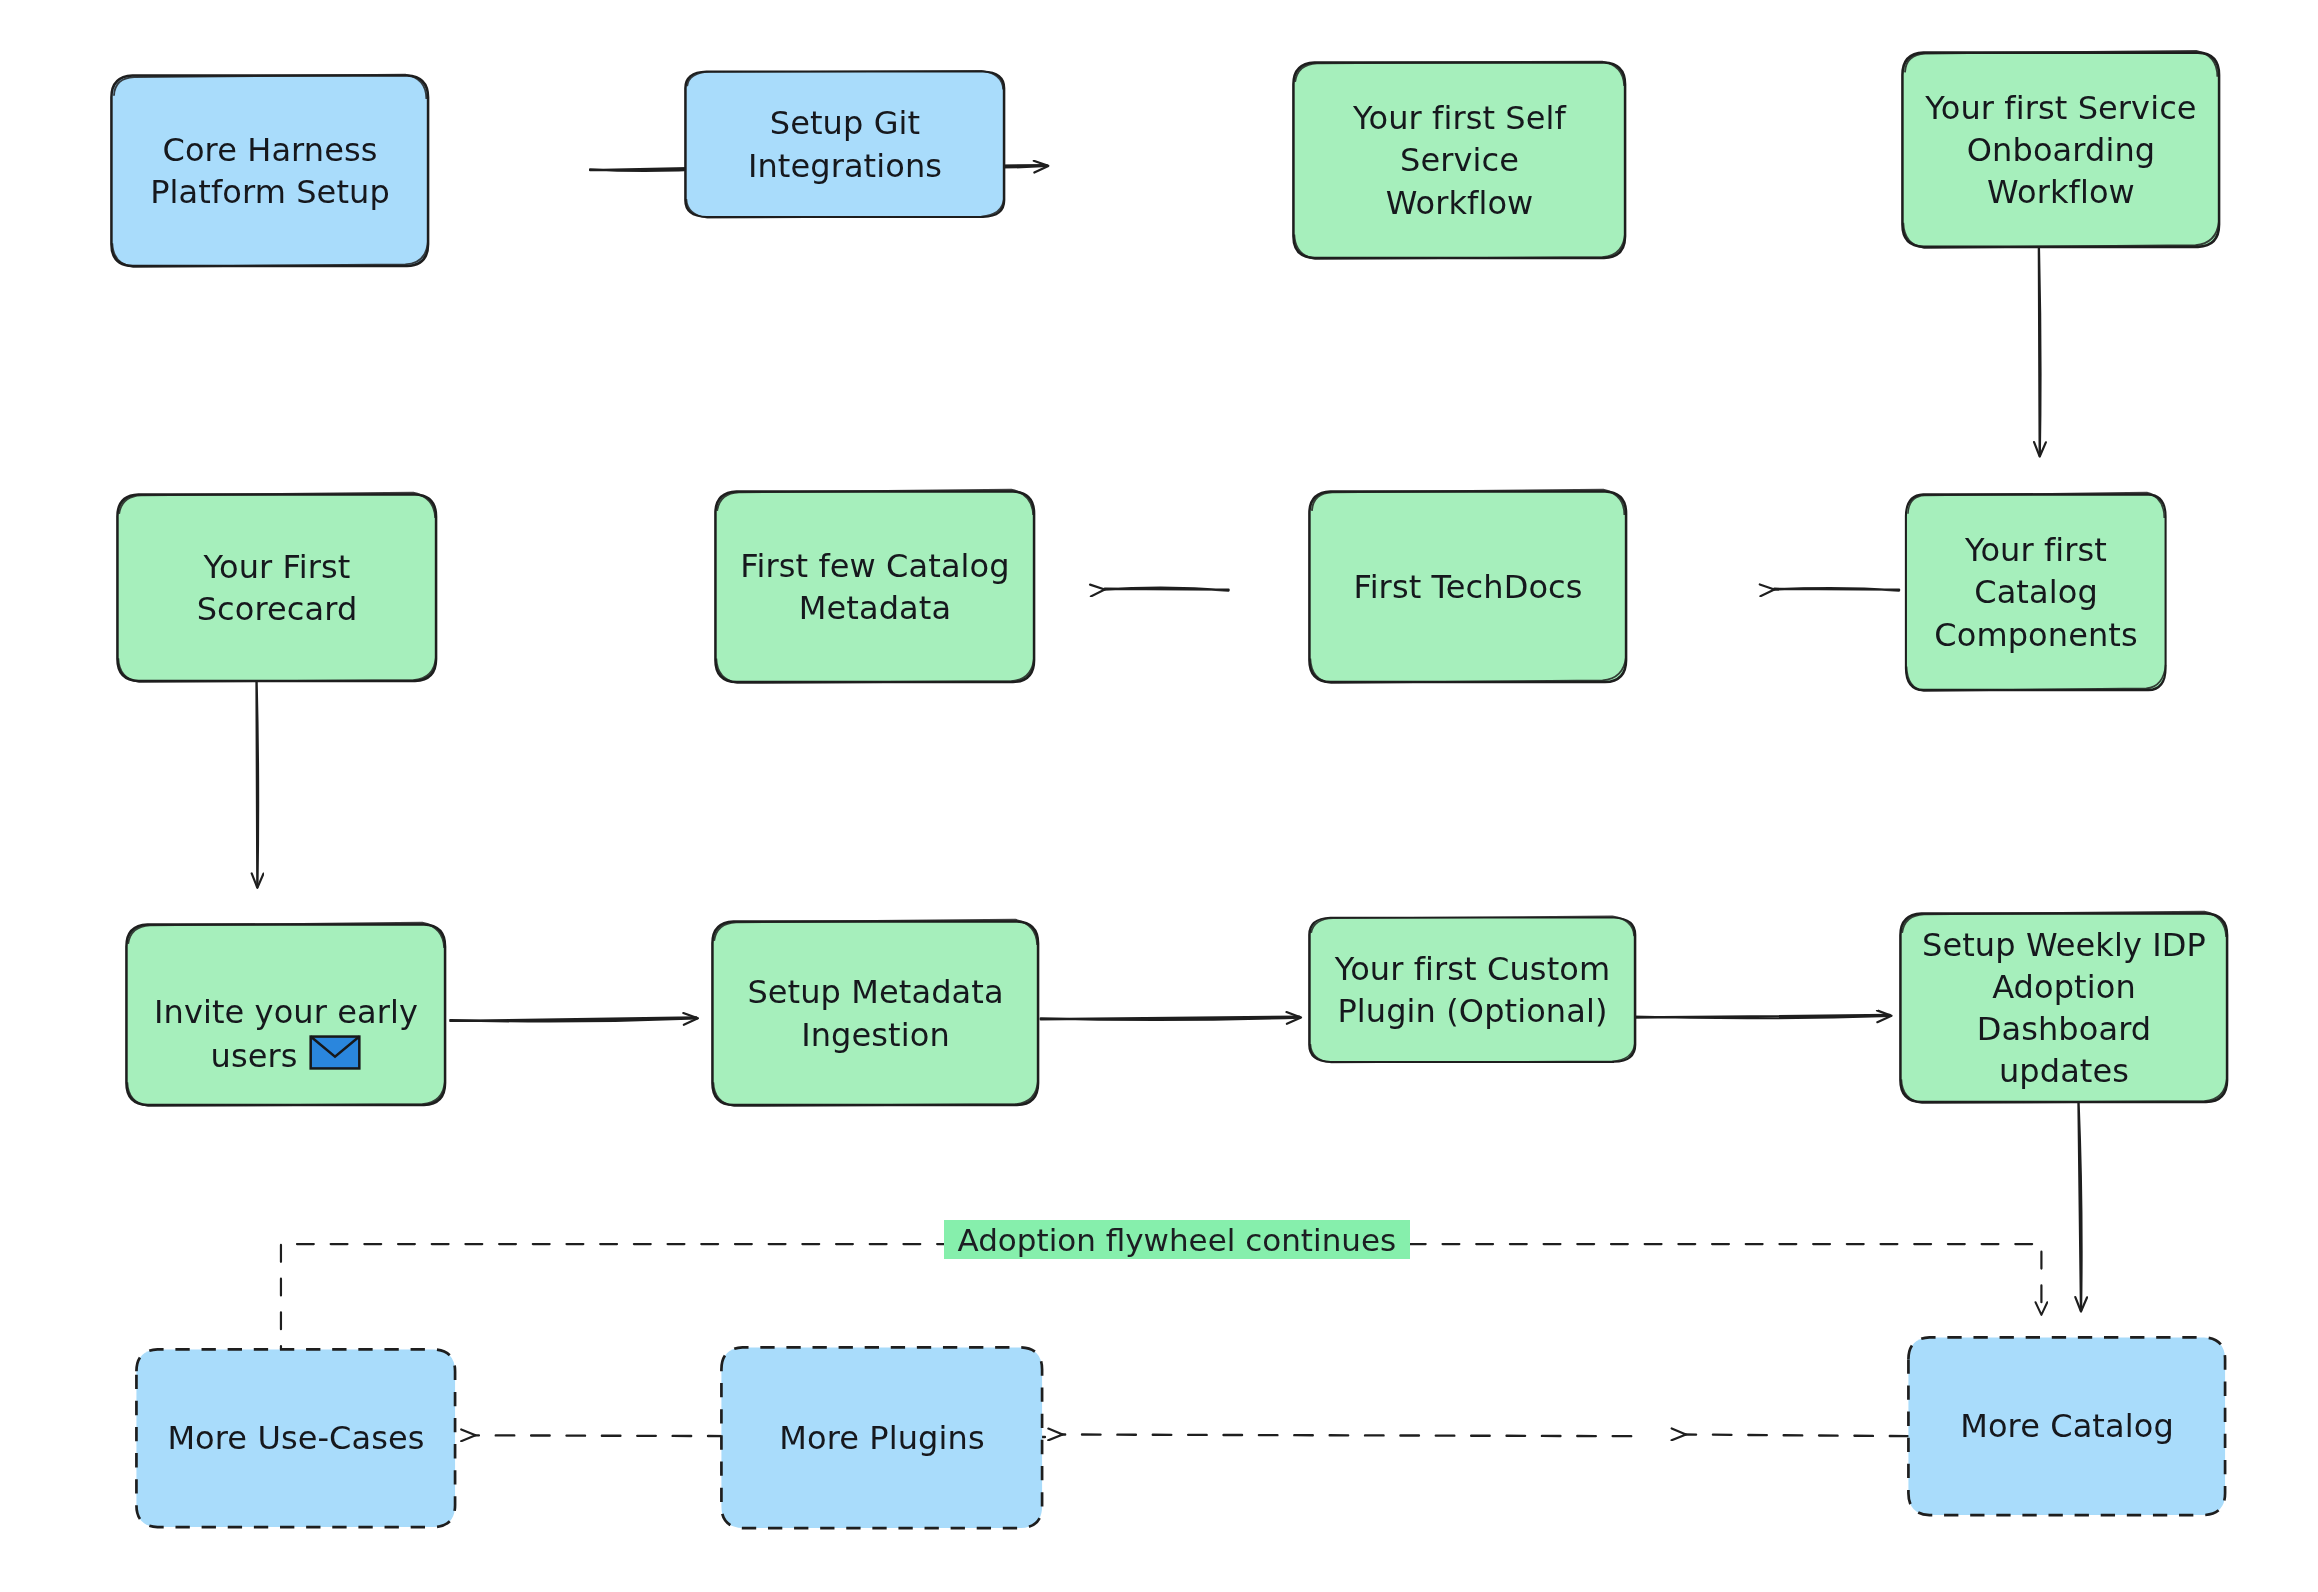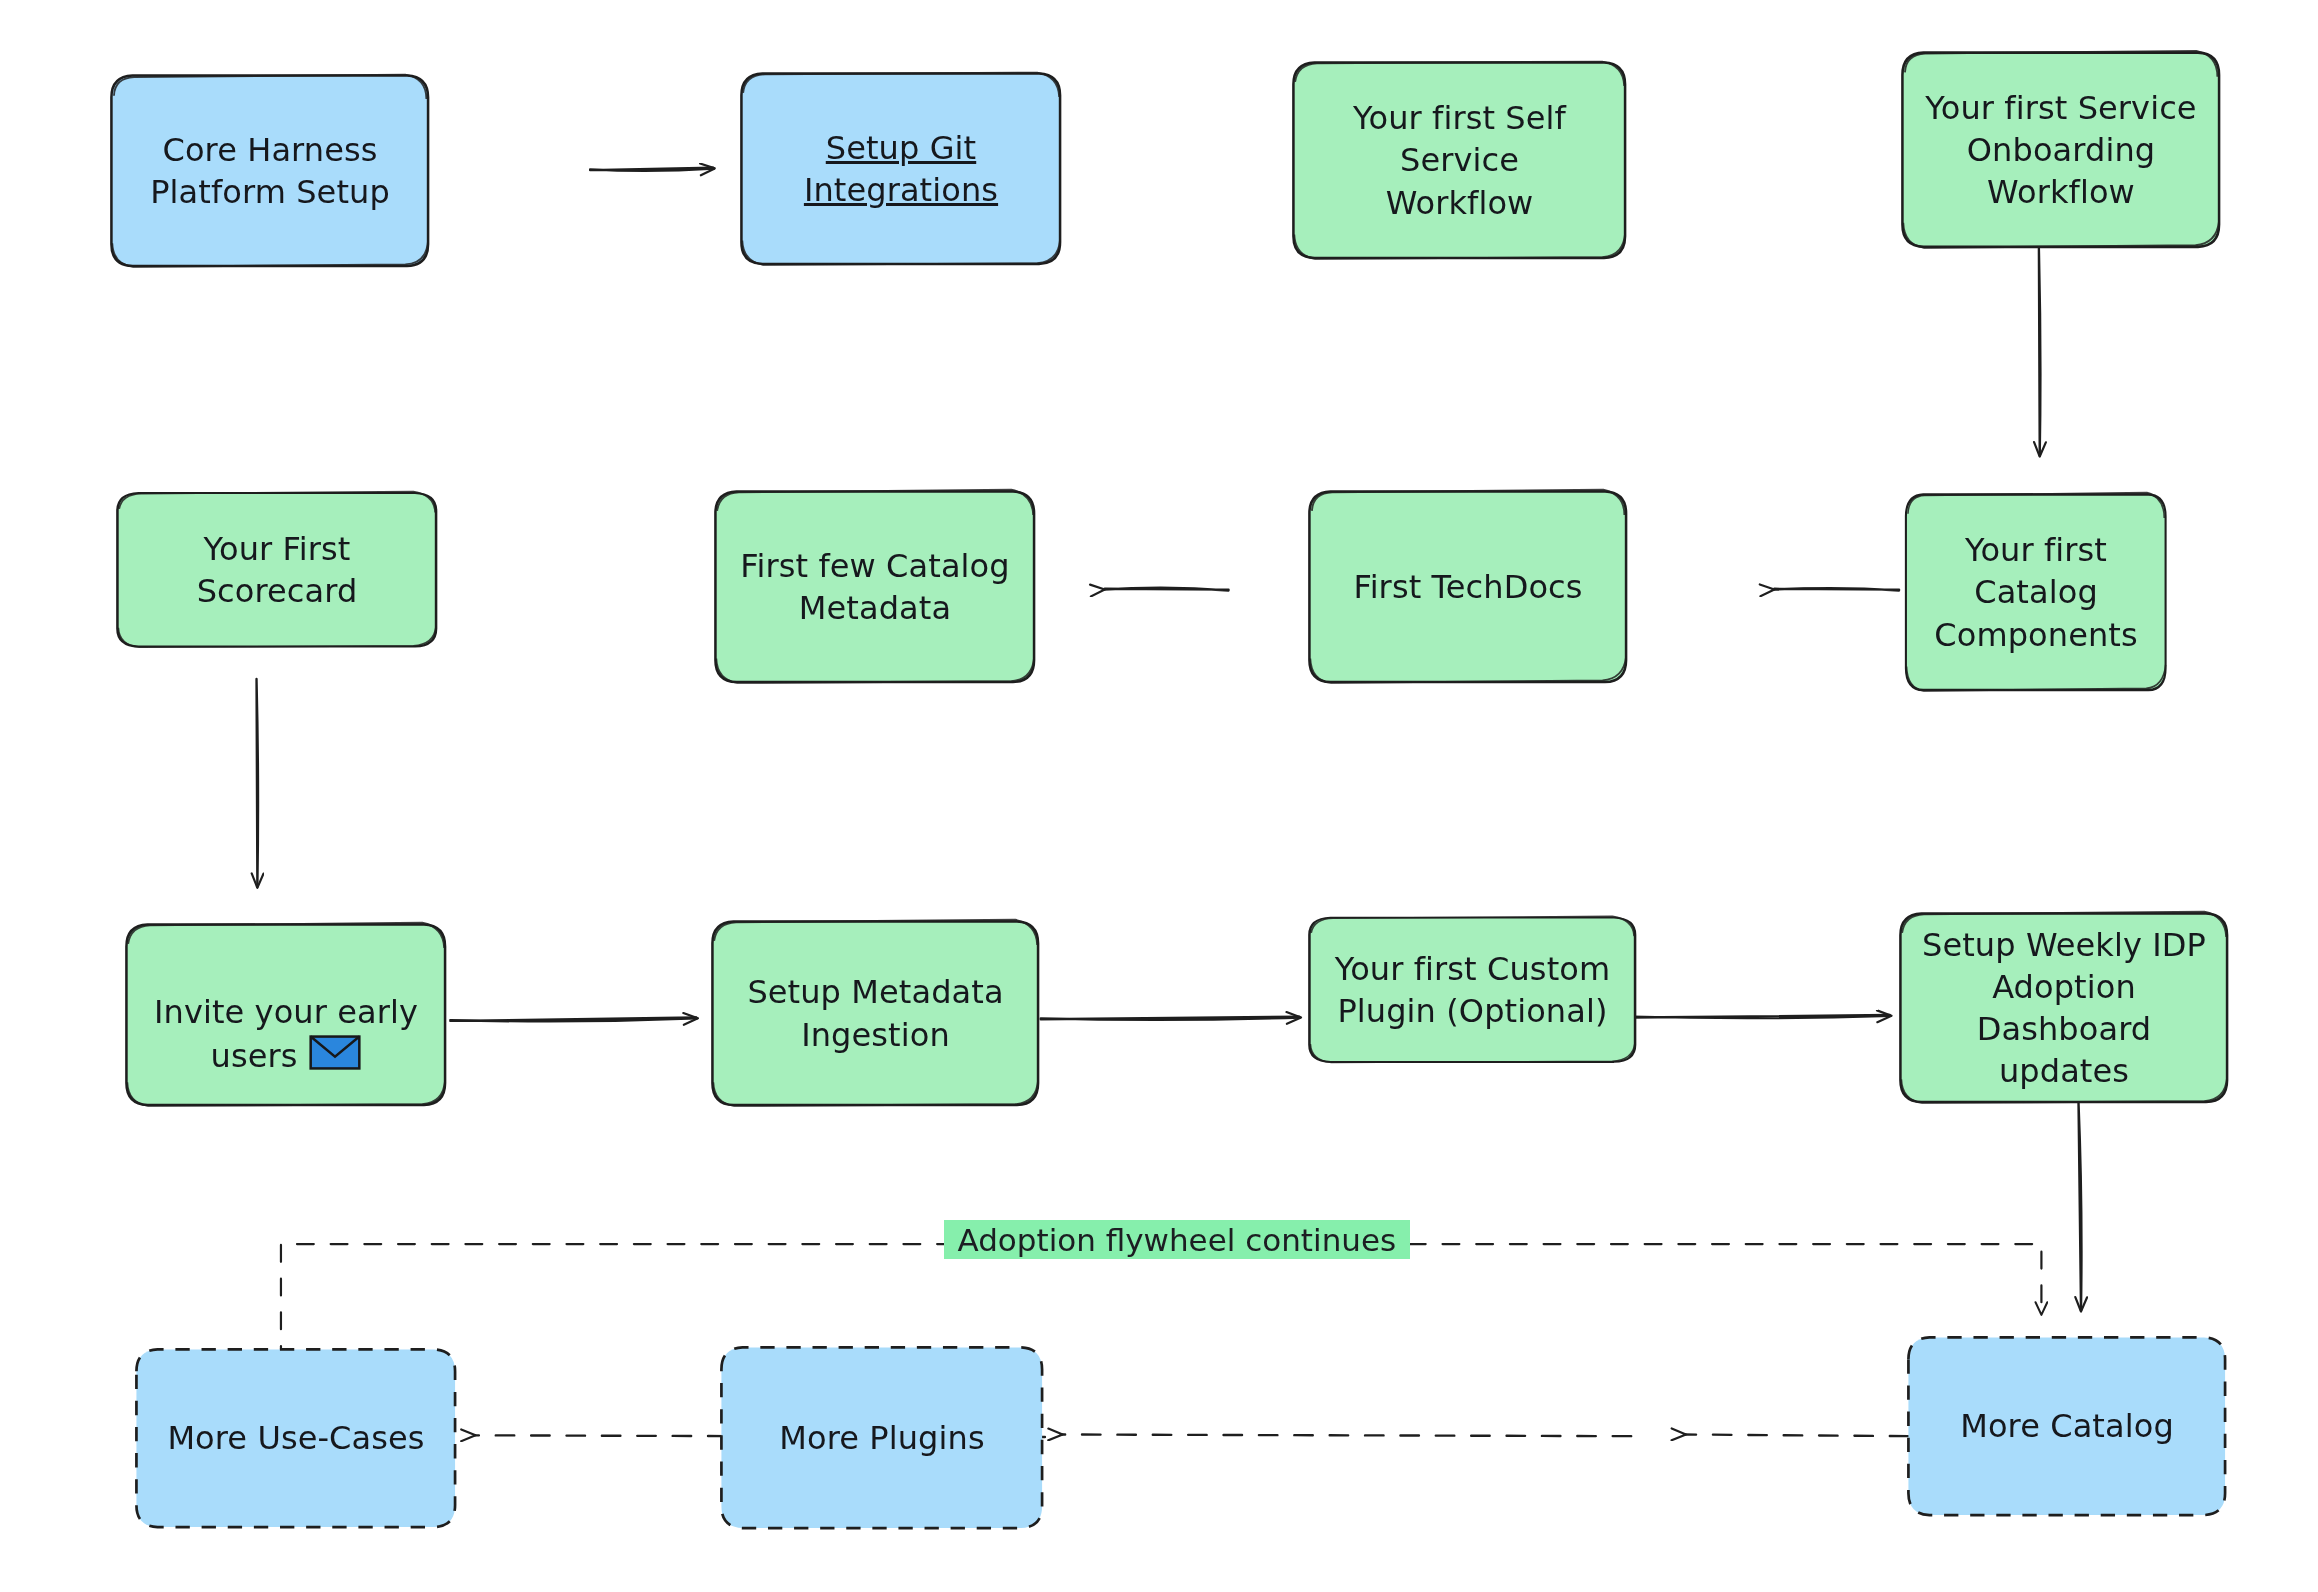--- a/index.html
+++ b/index.html
@@ -111,21 +111,21 @@
 
   <div class="node" style="left:110px; top:74px; width:320px; height:194px;">
     <svg class="sketch" viewBox="0 0 396 246" preserveAspectRatio="none">
       <path d="M10 36 Q10 11 35 10 L361 10 Q386 11 386 36 L386 210 Q386 235 361 236 L35 236 Q10 235 10 210 Z" fill="#a9dcfb" stroke="#1e1e1e" stroke-width="3"></path>
       <path d="M13 34 Q14 13 37 12 L359 9 Q384 13 384 38 M386 206 Q384 233 359 234 L36 237 Q12 234 11 209" fill="none" stroke="#1e1e1e" stroke-width="2.2" opacity="0.85"></path>
     </svg>
     <span class="label">Core Harness
 Platform Setup</span>
   </div>
 
-  <div class="node" style="left:740px; top:72px; width:322px; height:194px;text-decoration:underline;">
+  <div class="node" style="left:684px; top:72px; width:322px; height:145px;">
     <svg class="sketch" viewBox="0 0 398 246" preserveAspectRatio="none">
       <path d="M10 36 Q10 11 35 10 L363 10 Q388 11 388 36 L388 210 Q388 235 363 236 L35 236 Q10 235 10 210 Z" fill="#a9dcfb" stroke="#1e1e1e" stroke-width="3"></path>
       <path d="M12 33 Q14 12 38 11 L361 9 Q386 13 387 38 M388 207 Q386 233 361 235 L36 237 Q12 233 11 208" fill="none" stroke="#1e1e1e" stroke-width="2.2" opacity="0.85"></path>
     </svg>
     <span class="label">Setup Git
 Integrations</span>
   </div>
 
   <div class="node" style="left:1292px; top:61px; width:335px; height:199px;">
     <svg class="sketch" viewBox="0 0 414 252" preserveAspectRatio="none">
@@ -139,21 +139,21 @@
   <div class="node" style="left:1901px; top:51px; width:320px; height:198px;">
     <svg class="sketch" viewBox="0 0 396 246" preserveAspectRatio="none">
       <path d="M10 36 Q10 11 35 10 L361 10 Q386 11 386 36 L386 210 Q386 235 361 236 L35 236 Q10 235 10 210 Z" fill="#a6efbc" stroke="#1e1e1e" stroke-width="3"></path>
       <path d="M13 33 Q14 12 37 11 L359 8 Q384 13 384 38 M386 206 Q383 232 358 234 L36 237 Q12 234 11 208" fill="none" stroke="#1e1e1e" stroke-width="2.2" opacity="0.85"></path>
     </svg>
     <span class="label">Your first Service
 Onboarding
 Workflow</span>
   </div>
 
-  <div class="node" style="left:116px; top:493px; width:322px; height:154px;border-radius:6px;">
+  <div class="node" style="left:116px; top:493px; width:322px; height:190px;border-radius:6px;">
     <svg class="sketch" viewBox="0 0 398 241" preserveAspectRatio="none">
       <path d="M10 36 Q10 11 35 10 L363 10 Q388 11 388 36 L388 205 Q388 230 363 231 L35 231 Q10 230 10 205 Z" fill="#a6efbc" stroke="#1e1e1e" stroke-width="3"></path>
       <path d="M12 33 Q15 12 38 11 L361 8 Q386 13 387 38 M388 202 Q386 228 361 230 L36 232 Q12 229 11 204" fill="none" stroke="#1e1e1e" stroke-width="2.2" opacity="0.85"></path>
     </svg>
     <span class="label">Your First Scorecard</span>
   </div>
 
   <div class="node" style="left:714px; top:490px; width:322px; height:194px;">
     <svg class="sketch" viewBox="0 0 398 246" preserveAspectRatio="none">
       <path d="M10 36 Q10 11 35 10 L363 10 Q388 11 388 36 L388 210 Q388 235 363 236 L35 236 Q10 235 10 210 Z" fill="#a6efbc" stroke="#1e1e1e" stroke-width="3"></path>

